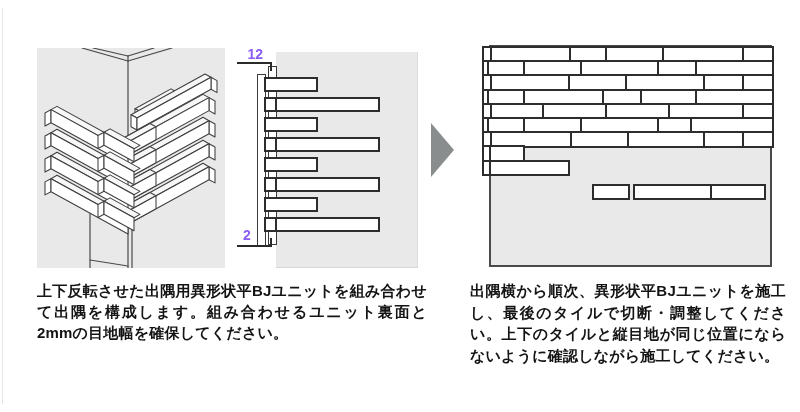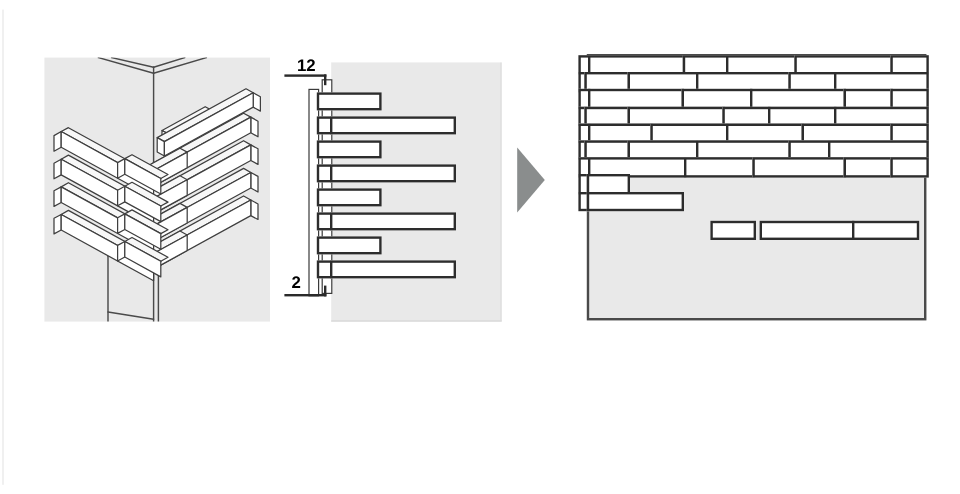--- a/index.html
+++ b/index.html
@@ -8,21 +8,21 @@
   .edge-line{position:absolute;left:2px;top:8px;width:1px;height:396px;background:#e6e6e6;}
   .title{position:absolute;left:37px;top:11px;font-size:16px;font-weight:700;letter-spacing:1px;color:#151515;}
   .panel-left{position:absolute;left:37px;top:48px;width:188px;height:220px;background:#e9e9e9;}
   .mid-wall{position:absolute;left:276px;top:52px;width:141px;height:215px;background:#e9e9e9;border-right:1px solid #dcdcdc;border-bottom:1px solid #d6d6d6;}
   .strip{position:absolute;background:#fff;border:1.5px solid #3a3a3a;box-sizing:border-box;}
   .stripB{left:268px;top:66px;width:9px;height:179px;}
   .stripA{left:257px;top:74px;width:9px;height:173px;}
   #mid-rows{position:absolute;left:264px;top:77px;width:120px;height:160px;}
   .mid-row{position:absolute;left:0;display:flex;}
   .tile{background:#fff;border:2px solid #2d2d2d;box-sizing:border-box;height:15px;}
-  .dim{position:absolute;font-size:14px;font-weight:600;color:#000000;}
+  .dim{position:absolute;font-size:14px;font-weight:600;color:#8b5cf6;}
   .dim-line{position:absolute;background:#2a2a2a;}
   .arrow{position:absolute;left:431px;top:123px;width:0;height:0;
          border-top:27px solid transparent;border-bottom:27px solid transparent;border-left:23px solid #8a8d8d;}
   .right-wall{position:absolute;left:489px;top:45px;width:283px;height:222px;background:#e9e9e9;
               border:2px solid #4a4a4a;box-sizing:border-box;}
   #right-bricks{position:absolute;left:480px;top:46px;width:300px;height:180px;}
   .brick-row{position:absolute;left:0;display:flex;height:16.4px;}
   .brick{background:#fff;border:2px solid #2d2d2d;box-sizing:border-box;height:100%;flex:0 0 auto;}
   .brick+.brick{margin-left:-2px;}
   #loose-bricks{position:absolute;left:592px;top:184px;display:flex;height:16px;}
@@ -217,13 +217,15 @@
         <div class="brick" style="width: 9px;"></div>
         <div class="brick" style="width: 81px;"></div>
       </div>
     </div>
   <div id="loose-bricks">
       <div class="brick" style="width: 38px;"></div>
       <div class="brick" style="width: 79px; margin-left: 3px;"></div>
       <div class="brick" style="width: 56px; margin-left: -2px;"></div>
     </div>
 
+  <div class="caption cap-left">上下反転させた出隅用異形状平BJユニットを組み合わせて出隅を構成します。組み合わせるユニット裏面と2mmの目地幅を確保してください。</div>
+  <div class="caption cap-right">出隅横から順次、異形状平BJユニットを施工し、最後のタイルで切断・調整してください。上下のタイルと縦目地が同じ位置にならないように確認しながら施工してください。</div>
 </div>
 
 </body></html>

